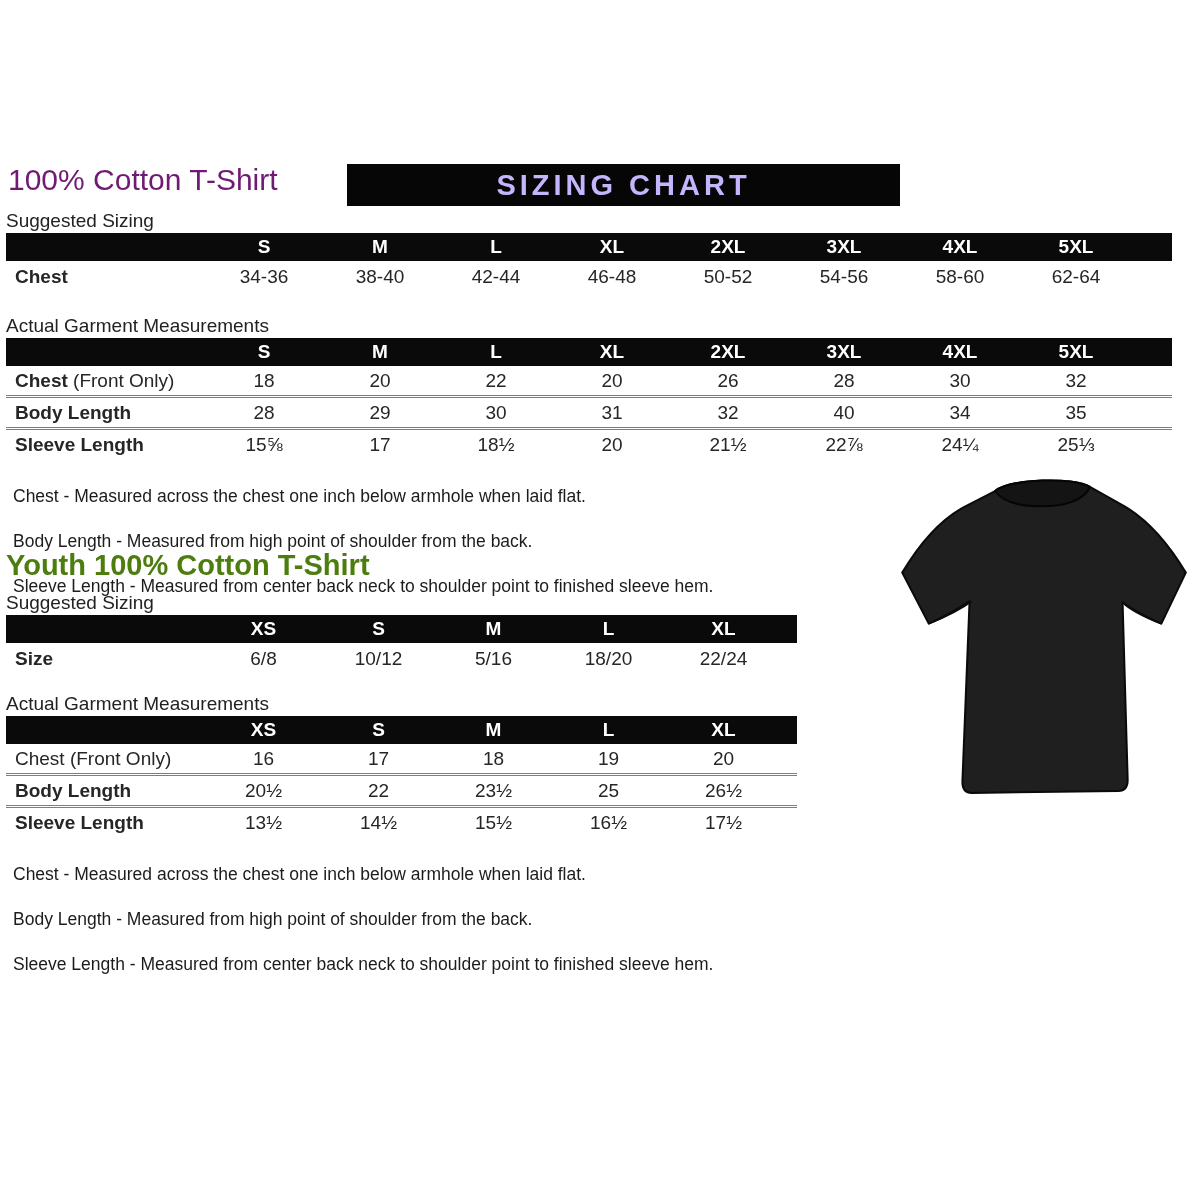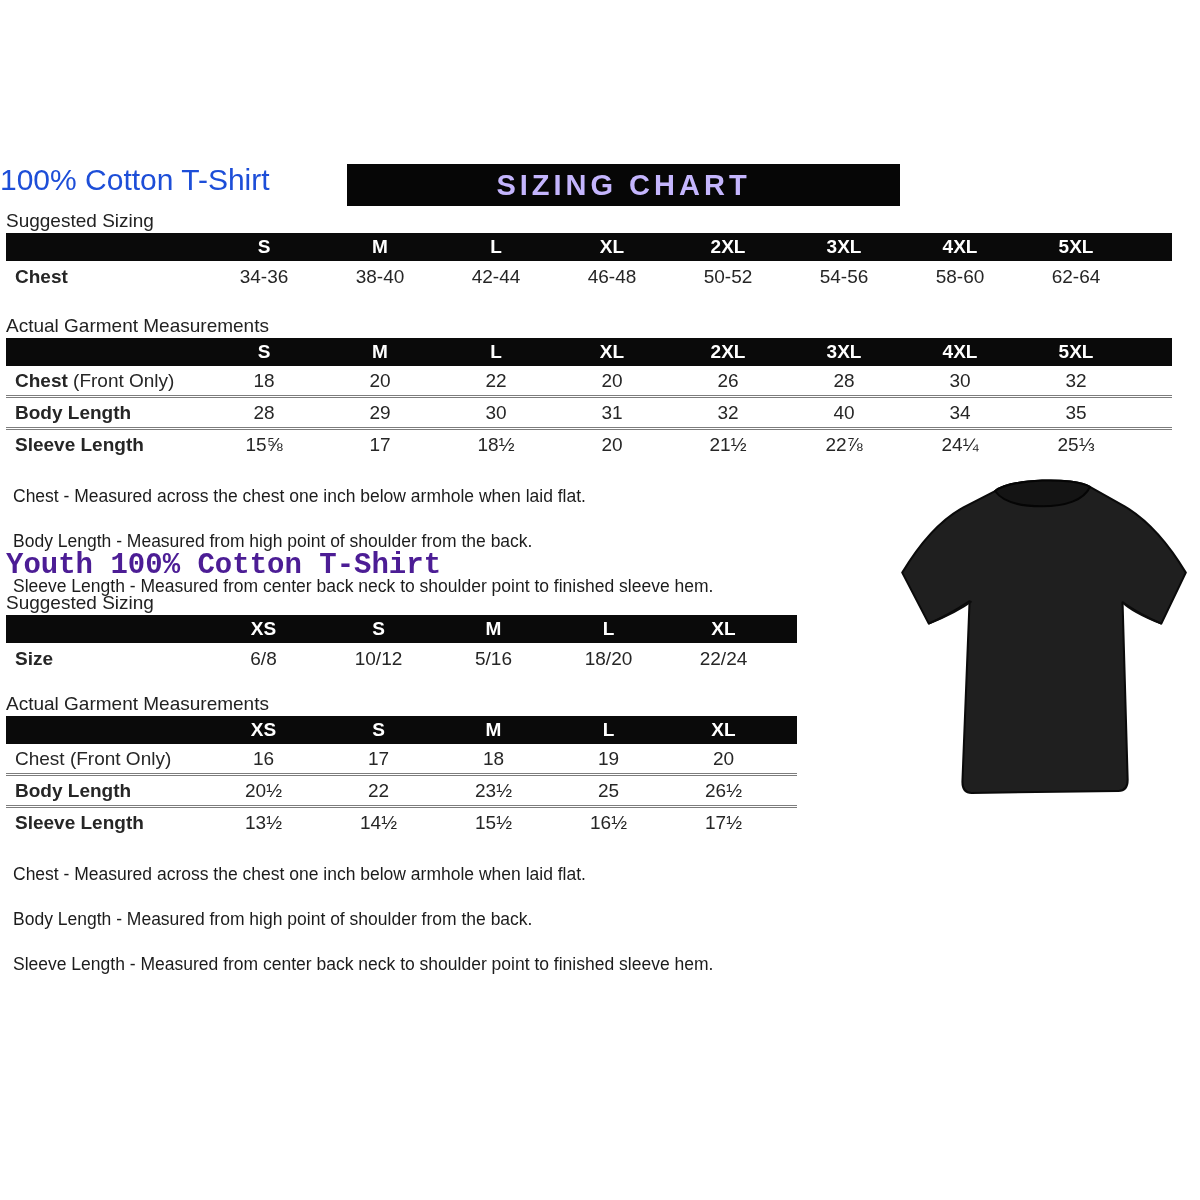--- a/index.html
+++ b/index.html
@@ -3,29 +3,29 @@
 <meta charset="utf-8">
 <style>
   html,body{margin:0;padding:0;}
   body{
     width:1200px;height:1200px;background:#ffffff;position:relative;
     font-family:"Liberation Sans","DejaVu Sans",sans-serif;color:#1a1a1a;
     overflow:hidden;
   }
   .abs{position:absolute;}
 
-  .main-title{left:0;top:163px;font-size:30px;font-weight:400;color:#1d4ed8;text-align:center;}
+  .main-title{left:8px;top:163px;font-size:30px;font-weight:400;color:#701a75;text-align:center;}
   .banner{
     left:347px;top:164px;width:553px;height:42px;background:#060606;
     display:flex;align-items:center;justify-content:center;
   }
   .banner span{color:#c4b5fd;font-size:29px;font-weight:700;letter-spacing:4px;}
 
   .sec-label{font-size:19px;color:#222;}
-  .youth-title{left:6px;top:549px;font-size:29px;font-weight:700;color:#4c1d95;font-family:Liberation Mono, monospace;}
+  .youth-title{left:6px;top:549px;font-size:29px;font-weight:700;color:#4d7c0f;}
 
   table.sz{border-collapse:collapse;table-layout:fixed;}
   table.sz thead tr{background:#0a0a0a;}
   table.sz thead th{
     color:#ffffff;font-size:19px;font-weight:700;text-align:center;
     padding:0;height:28px;
   }
   table.sz td{
     font-size:19px;text-align:center;padding:0;height:29px;color:#262626;
     vertical-align:middle;

